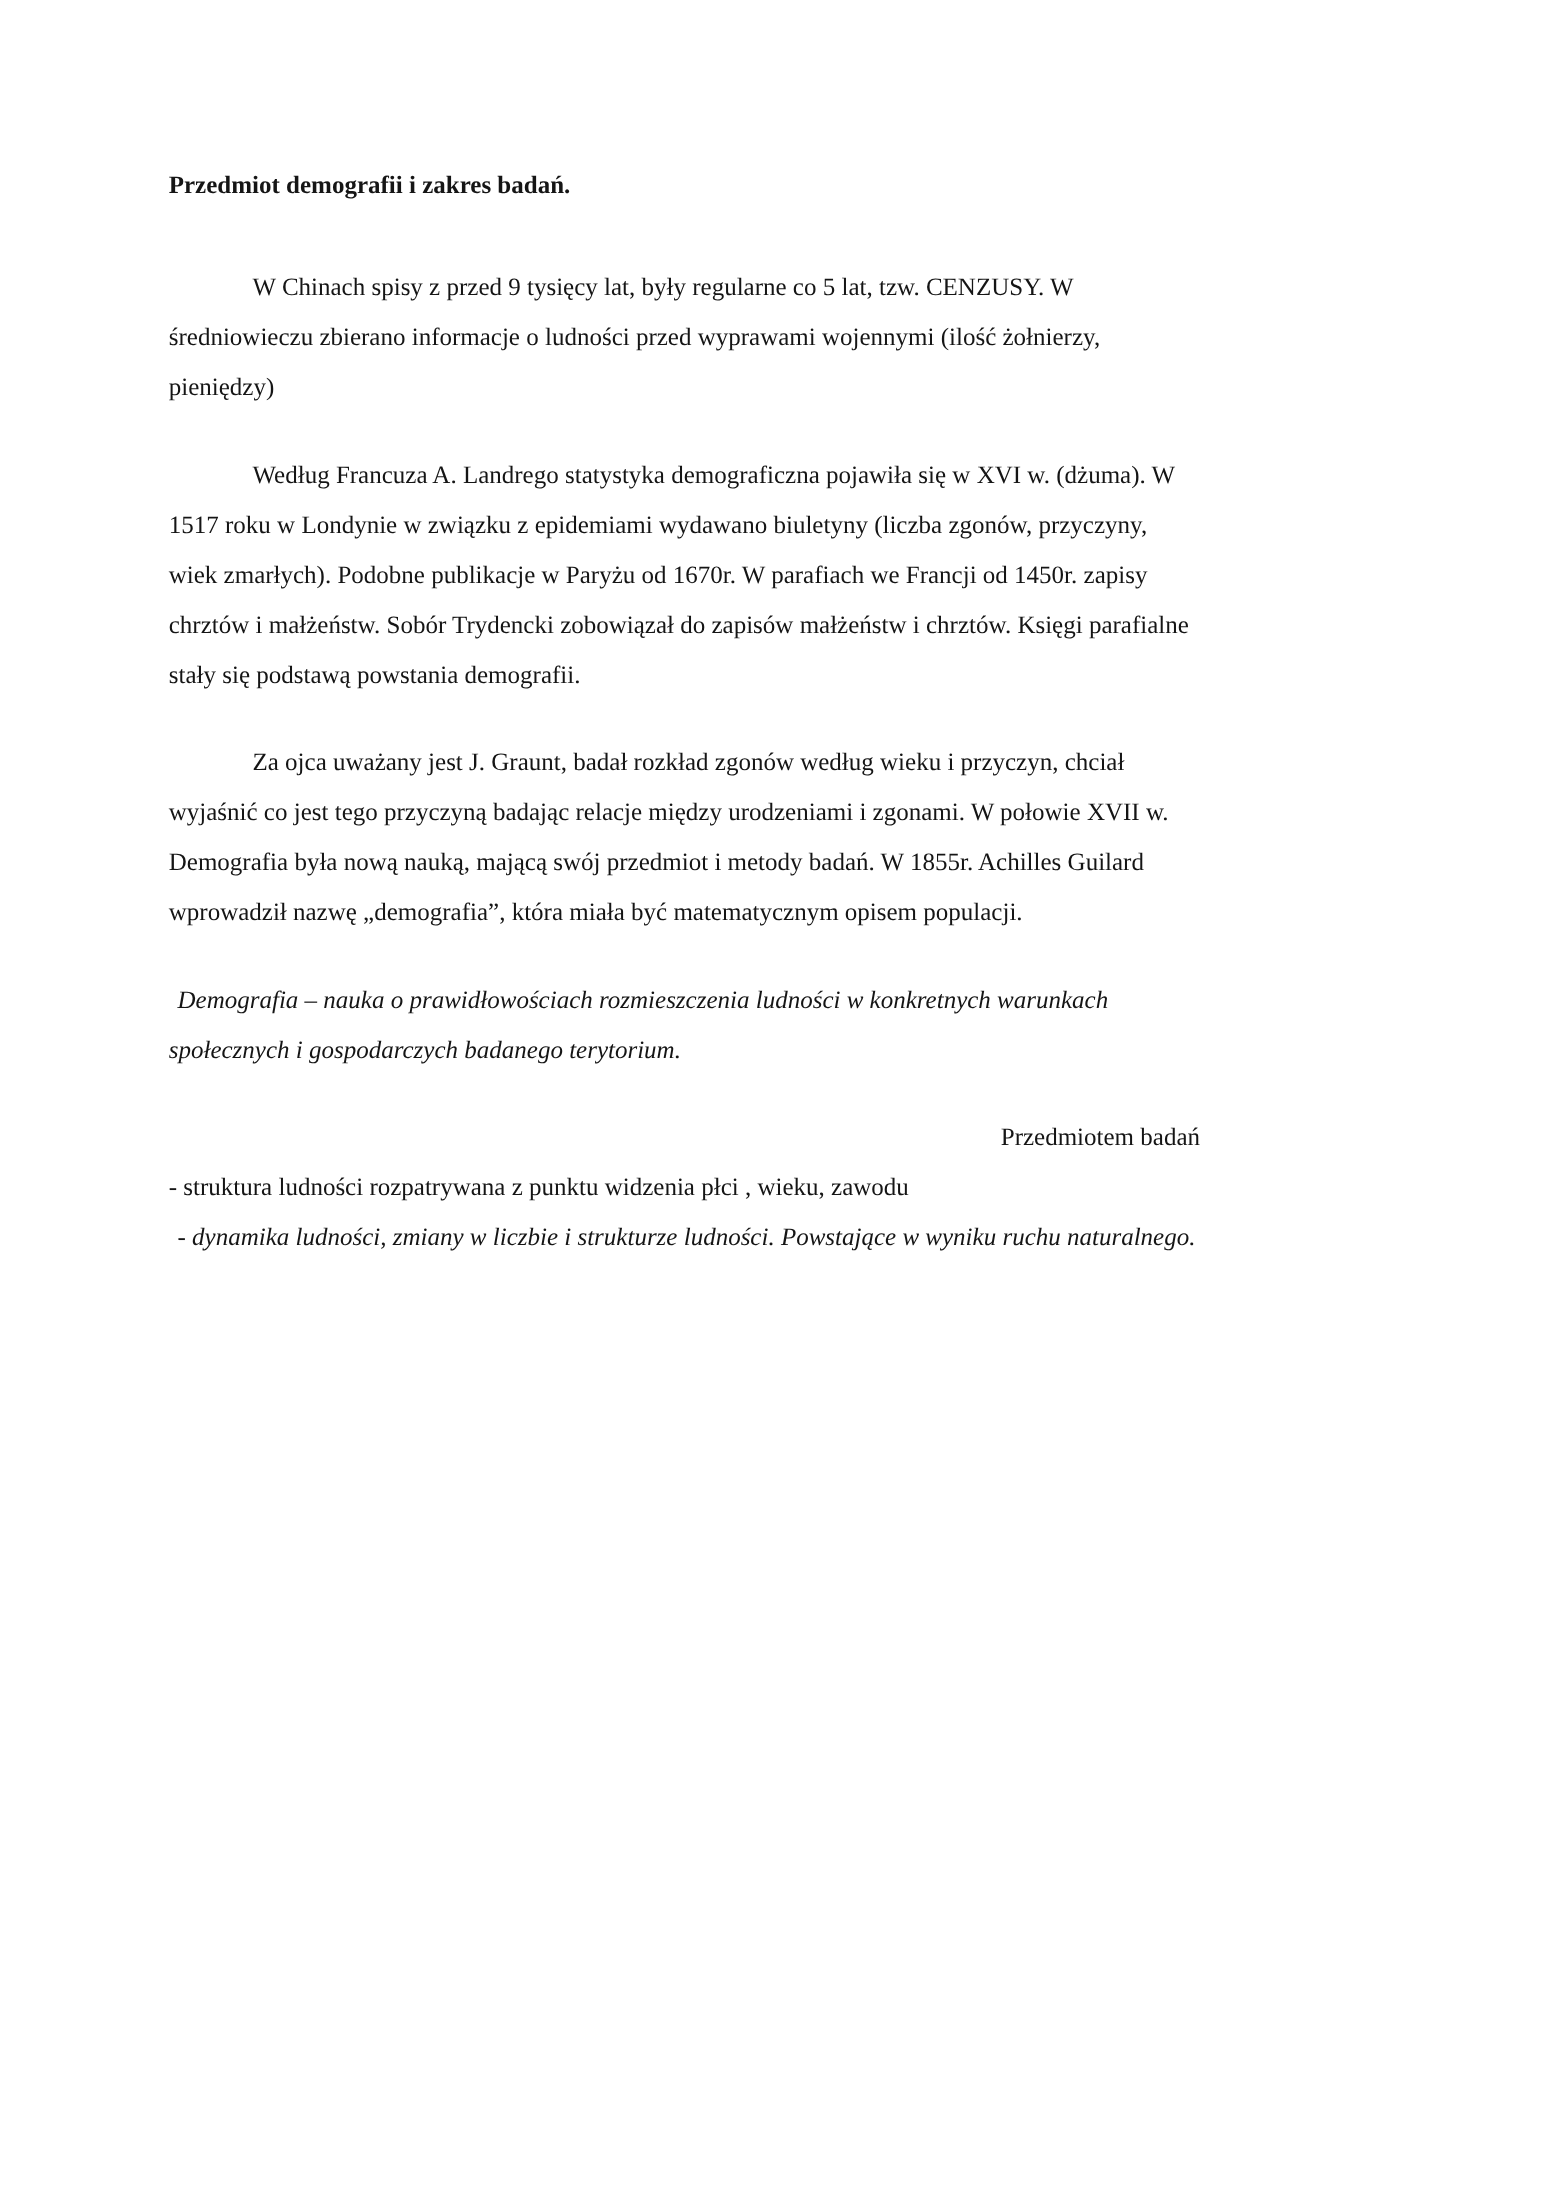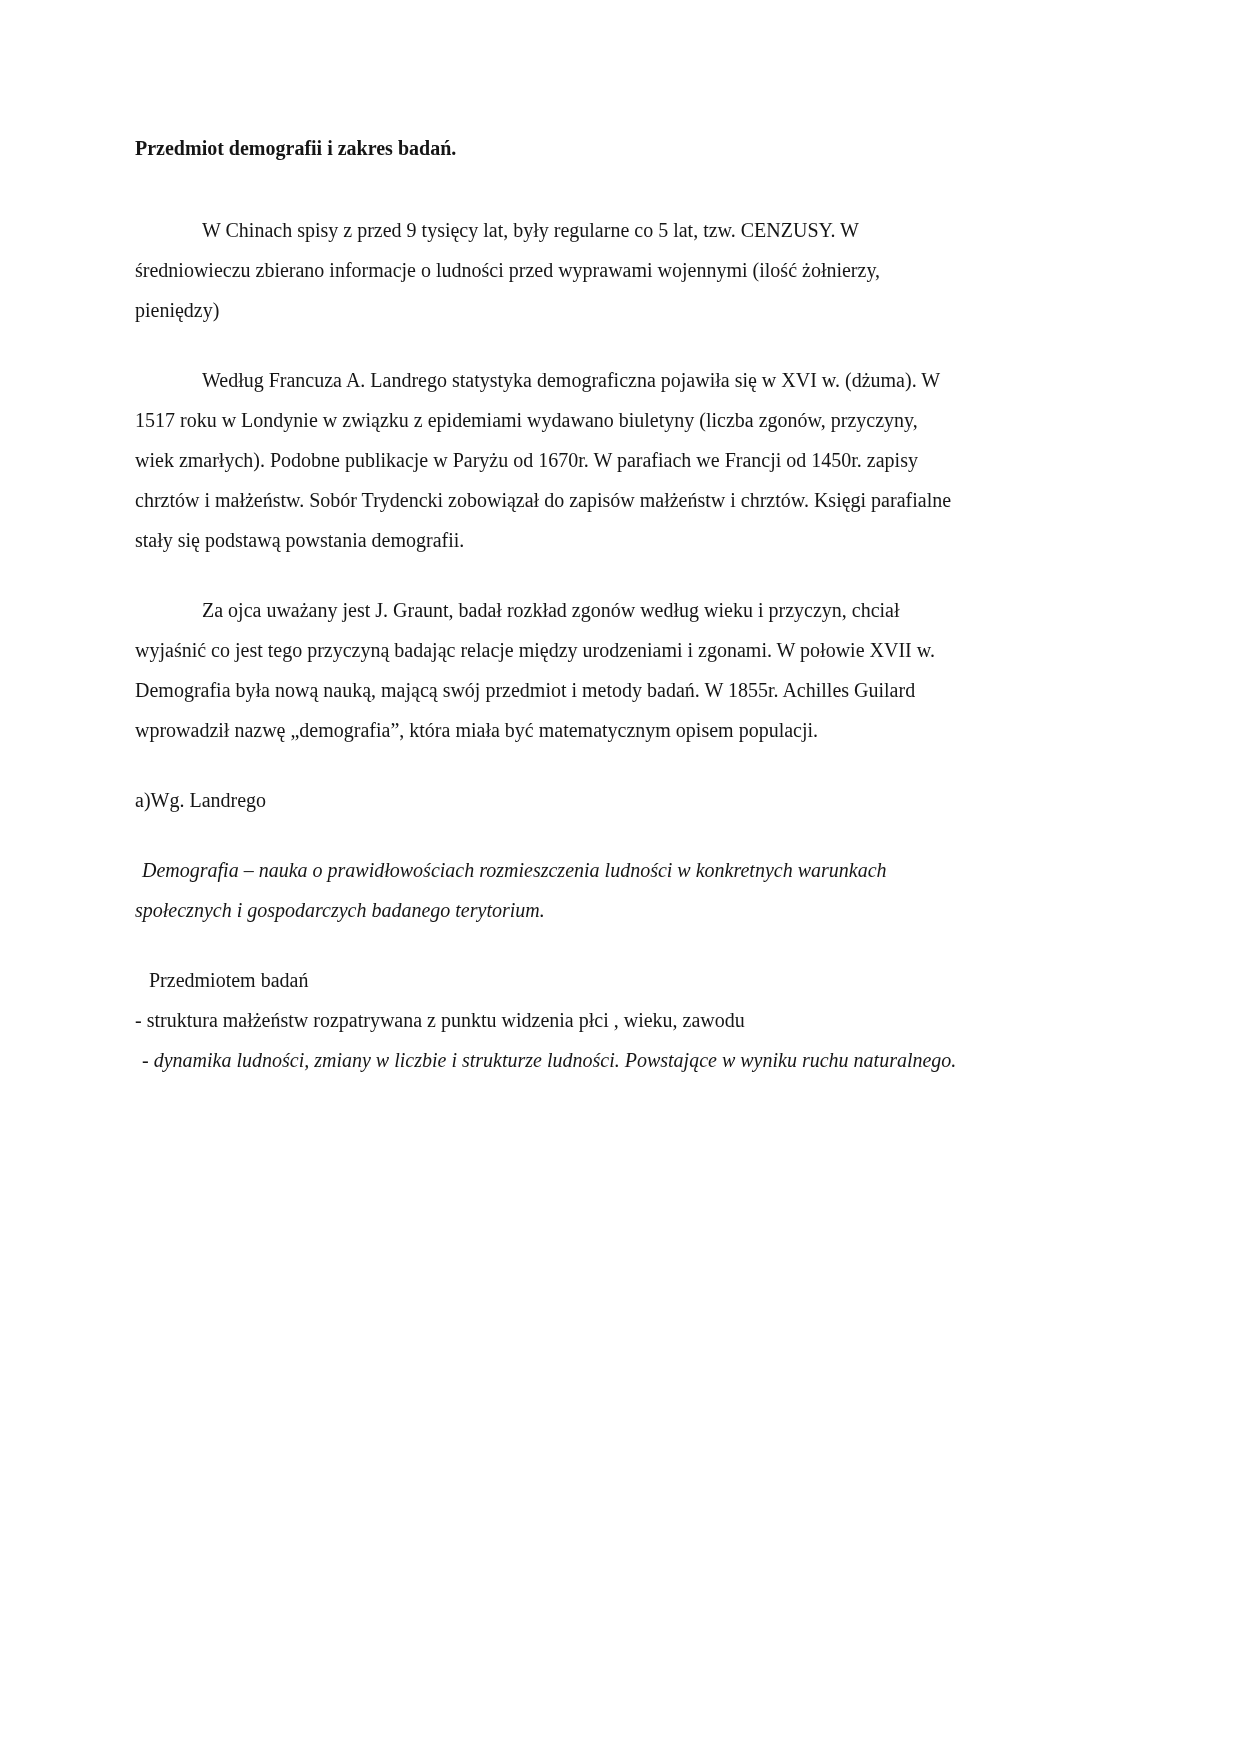--- a/index.html
+++ b/index.html
@@ -32,20 +32,21 @@
   }
   p.para.indent {
     text-indent: 67px;
   }
   p.para.small-indent {
     text-indent: 7px;
     font-style: italic;
   }
   p.para.med-indent {
     text-indent: 14px;
+    text-align: right;
   }
   .group {
     margin: 0 0 30px 0;
   }
   .group p.para {
     margin-bottom: 0;
   }
 </style>
 </head>
 <body>
@@ -53,26 +54,25 @@
 <div class="page">
 
   <h1 class="doc-title">Przedmiot demografii i zakres badań.</h1>
 
   <p class="para indent">W Chinach spisy z przed 9 tysięcy lat, były regularne co 5 lat, tzw. CENZUSY. W średniowieczu zbierano informacje o ludności przed wyprawami wojennymi (ilość żołnierzy, pieniędzy)</p>
 
   <p class="para indent">Według Francuza A. Landrego statystyka demograficzna pojawiła się w XVI w. (dżuma). W 1517 roku w Londynie w związku z epidemiami wydawano biuletyny (liczba zgonów, przyczyny, wiek zmarłych). Podobne publikacje w Paryżu od 1670r. W parafiach we Francji od 1450r. zapisy chrztów i małżeństw. Sobór Trydencki zobowiązał do zapisów małżeństw i chrztów. Księgi parafialne stały się podstawą powstania demografii.</p>
 
   <p class="para indent">Za ojca uważany jest J. Graunt, badał rozkład zgonów według wieku i przyczyn, chciał wyjaśnić co jest tego przyczyną badając relacje między urodzeniami i zgonami. W połowie XVII w. Demografia była nową nauką, mającą swój przedmiot i metody badań. W 1855r. Achilles Guilard wprowadził nazwę „demografia”, która miała być matematycznym opisem populacji.</p>
 
-  <p class="para">a)Wg. Landrego</p>
 
 
   <div class="group">
     <p class="para small-indent">Demografia – nauka o prawidłowościach rozmieszczenia ludności w  konkretnych warunkach społecznych i gospodarczych badanego terytorium.</p>
   </div>
 
   <div class="group">
     <p class="para med-indent">Przedmiotem badań</p>
-    <p class="para">- struktura małżeństw rozpatrywana z punktu widzenia płci , wieku, zawodu</p>
+    <p class="para">- struktura ludności rozpatrywana z punktu widzenia płci , wieku, zawodu</p>
     <p class="para small-indent">- dynamika ludności, zmiany w liczbie i strukturze ludności. Powstające w wyniku ruchu naturalnego.</p>
   </div>
 
 </div>
 
 </body></html>

